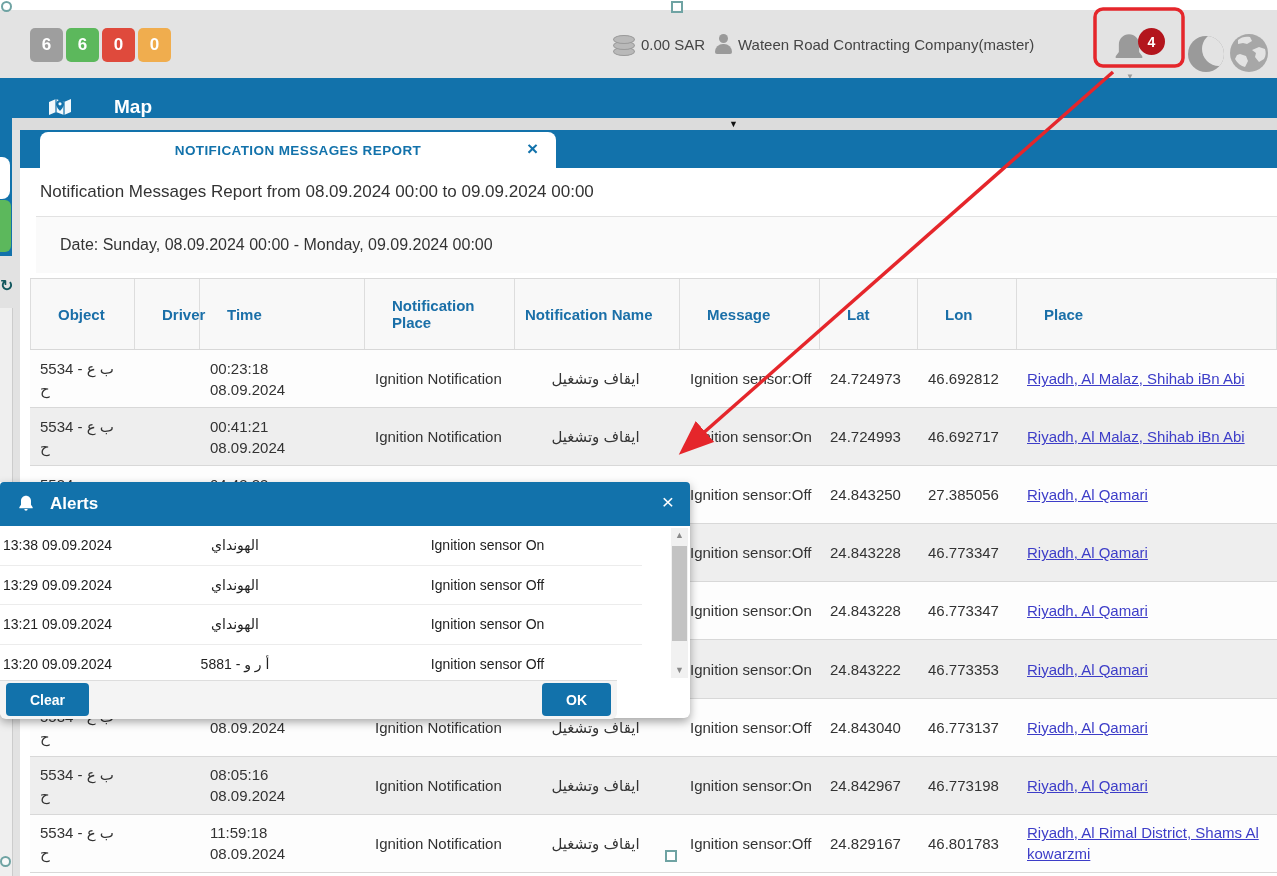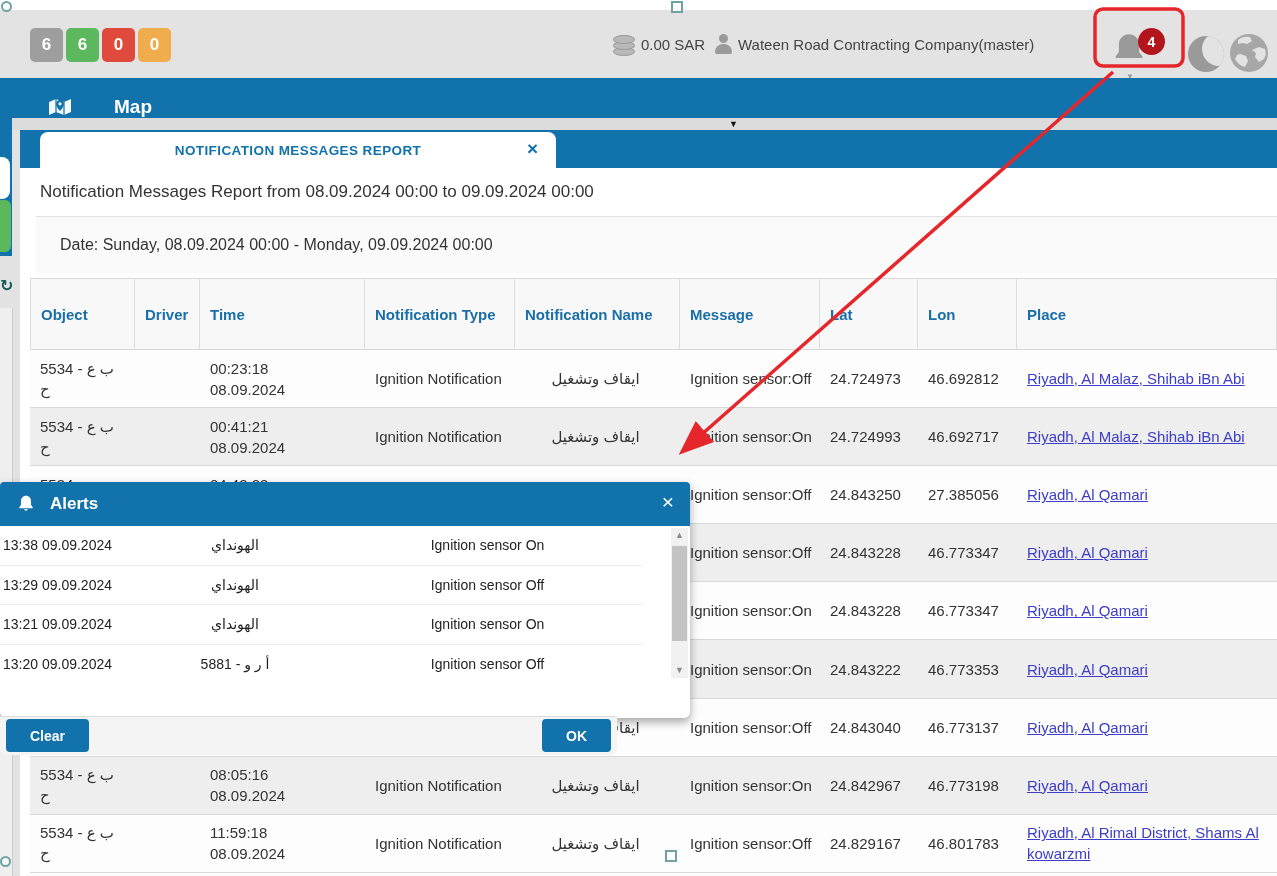--- a/index.html
+++ b/index.html
@@ -51,21 +51,21 @@
   .tab .tname{color:#1272ab;font-weight:bold;font-size:13.5px;letter-spacing:.4px;}
   .tab .tclose{position:absolute;right:18px;top:6px;color:#1272ab;font-weight:bold;font-size:19px;cursor:pointer;}
   .rtitle{position:absolute;left:20px;top:52px;font-size:17px;color:#333;}
   .daterow{position:absolute;left:16px;top:86px;width:1257px;height:56px;background:#fafafa;border-top:1px solid #e2e2e2;
            display:flex;align-items:center;}
   .daterow span{margin-left:24px;font-size:16px;color:#333;}
   
   .rtable{position:absolute;left:10px;top:148px;width:1247px;}
   .t-head{display:flex;height:70px;background:#f8f8f8;border-top:1px solid #d9d9d9;}
   .t-head .hc{border-right:1px solid #ddd;color:#1a6fa8;font-weight:bold;font-size:15px;
-              display:flex;flex-direction:column;justify-content:center;padding-left:10px;box-sizing:border-box;}
+              display:flex;flex-direction:column;justify-content:center;padding-left:27px;box-sizing:border-box;}
   .t-head .hc:first-child{border-left:1px solid #ddd;}
   .t-row{display:flex;height:57.1px;border-top:1px solid #d8d8d8;font-size:15px;color:#333;background:#fdfdfd;}
   .t-row.alt{background:#eeeeee;}
   .t-row:last-child{border-bottom:1px solid #d8d8d8;}
   .tc{display:flex;flex-direction:column;justify-content:center;padding-left:10px;padding-right:4px;box-sizing:border-box;line-height:21px;}
   .co{width:105px;} .cd{width:65px;} .ct{width:165px;} .cy{width:150px;} .cn{width:165px;align-items:center;padding-left:0;}
   .cm{width:140px;} .cla{width:98px;} .clo{width:99px;} .cp{width:260px;}
   .cp a{color:#3d3dc8;text-decoration:underline;cursor:pointer;}
   
   .alerts{left:0;top:482px;width:690px;height:236px;background:#ffffff;border-radius:0 0 6px 6px;
@@ -75,21 +75,21 @@
   .al-head .a-ttl{font-weight:bold;font-size:17px;margin-left:14px;}
   .al-close{position:absolute;right:16px;top:8px;color:#fff;font-size:21px;cursor:pointer;}
   .al-body{position:absolute;left:0;top:44px;width:642px;height:154px;background:#fff;}
   .al-row{display:grid;grid-template-columns:145px 180px auto;height:38.5px;align-items:center;
           border-bottom:1px solid #ececec;font-size:14px;color:#222;}
   .al-row:last-child{border-bottom:none;}
   .al-time{padding-left:3px;} .al-nm{text-align:center;} .al-msg{padding-left:8px;text-align:center;}
   .al-scroll{position:absolute;right:2px;top:46px;width:17px;height:150px;background:#f1f1f1;}
   .al-sbtn{position:absolute;left:0;width:17px;height:15px;color:#8a8a8a;font-size:9px;text-align:center;line-height:15px;cursor:pointer;}
   .al-thumb{position:absolute;left:1px;top:18px;width:15px;height:95px;background:#c3c3c3;cursor:pointer;}
-  .al-foot{position:absolute;left:0;top:198px;width:617px;height:38px;background:#f4f4f4;border-top:1px solid #ddd;border-radius:0 0 6px 6px;margin-top:36px;}
+  .al-foot{position:absolute;left:0;top:198px;width:617px;height:38px;background:#f4f4f4;border-top:1px solid #ddd;border-radius:0 0 6px 6px;}
   .al-btn{position:absolute;top:2px;height:33px;background:#1272ab;color:#fff;font-weight:bold;font-size:14px;
           border:none;border-radius:4px;cursor:pointer;padding:0 24px;}
   .al-clear{left:6px;} .al-ok{right:6px;}
   
   .annot{left:0;top:0;width:1277px;height:876px;z-index:20;pointer-events:none;}
   .handle{position:absolute;width:8px;height:8px;border:2px solid #6fa3a3;background:rgba(255,255,255,.7);z-index:21;}
   .dotmark{position:absolute;width:7px;height:7px;border:2px solid #6fa3a3;border-radius:50%;background:rgba(255,255,255,.6);z-index:21;}
   svg{display:block;}
 </style>
 </head>
@@ -166,21 +166,21 @@
   <div class="rtitle">Notification Messages Report from 08.09.2024 00:00 to 09.09.2024 00:00</div>
   <div class="daterow">
     <span>Date: Sunday, 08.09.2024 00:00 - Monday, 09.09.2024 00:00</span>
   </div>
 
   <div class="rtable">
     <div class="t-head">
       <div class="hc co">Object</div>
       <div class="hc cd">Driver</div>
       <div class="hc ct">Time</div>
-      <div class="hc cy">Notification Type</div>
+      <div class="hc cy">Notification Place</div>
       <div class="hc cn" style="align-items:flex-start;padding-left:10px;">Notification Name</div>
       <div class="hc cm">Message</div>
       <div class="hc cla">Lat</div>
       <div class="hc clo">Lon</div>
       <div class="hc cp">Place</div>
     </div>
 
     <div class="t-row">
       <div class="tc co">
           <span>5534 - ب ع</span>

